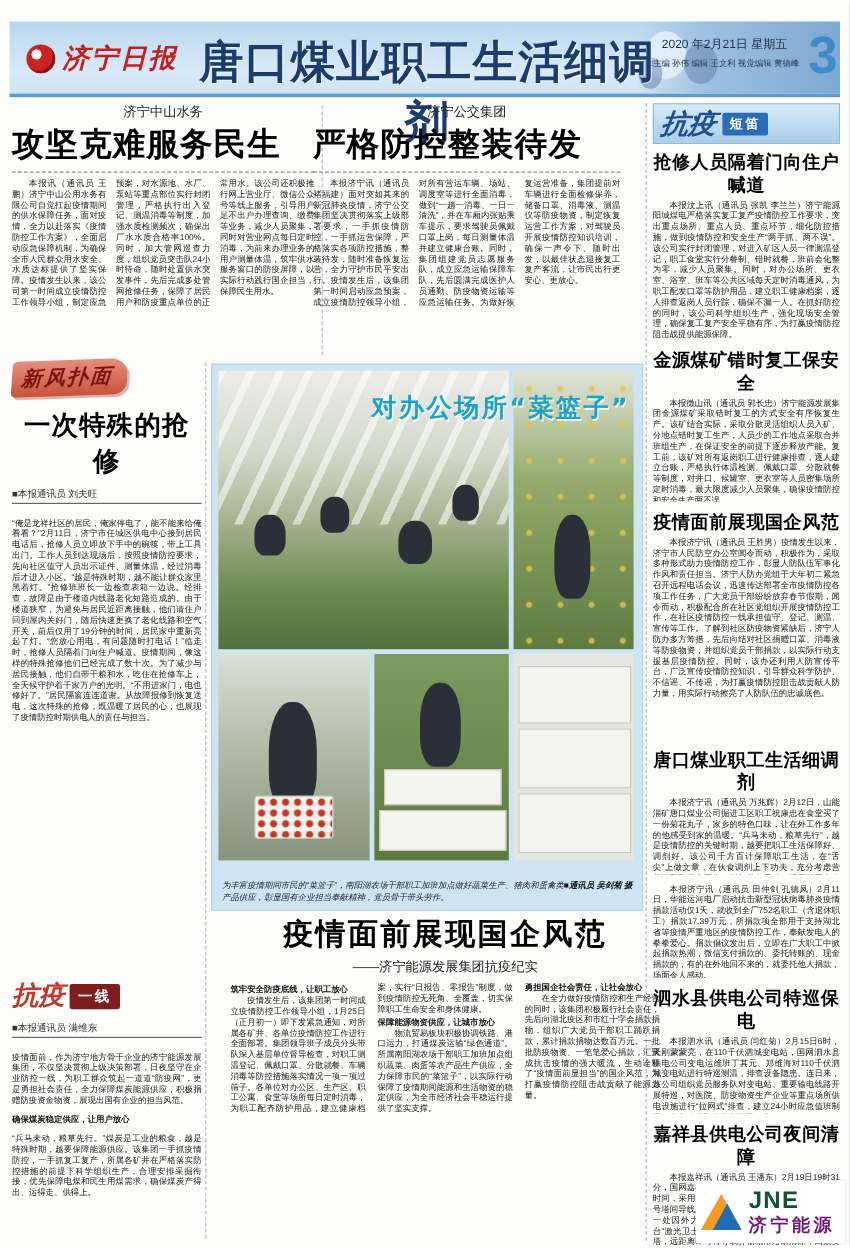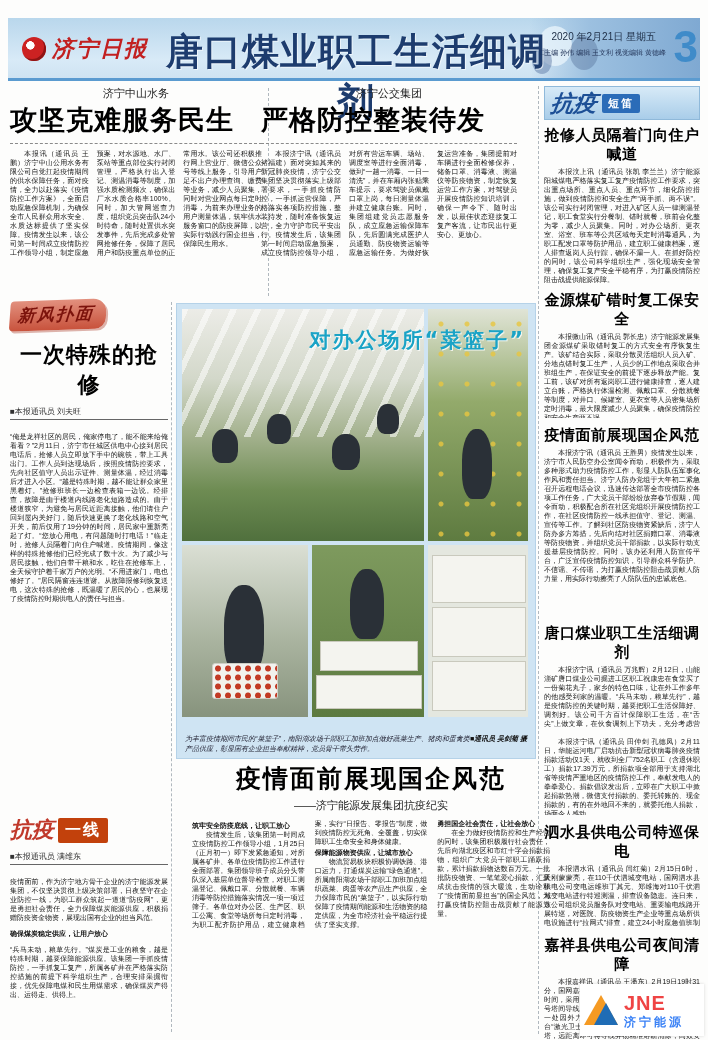--- a/index.html
+++ b/index.html
@@ -67,21 +67,21 @@
      letter-spacing:2px;}
   .rep-title{font-size:22px;font-weight:900;text-align:center;margin:10px 0 6px;
      color:#000;font-family:Liberation Sans, sans-serif;letter-spacing:1px;}
   .byline{font-size:8px;color:#333;border-bottom:1px solid #666;padding-bottom:2px;
      margin-bottom:5px;}
   .lbody{font-size:7px;line-height:9px;text-align:justify;overflow:hidden;color:#141414;}
   .hRep{height:382px;margin-bottom:8px;}
   .label-line{display:flex;align-items:center;gap:4px;margin:2px 0 6px;}
   .ll-1{font-family:"Liberation Serif",serif;font-style:italic;font-weight:bold;
      font-size:22px;color:#c0392b;}
-  .ll-2{background:#c2410c;color:#fff;font-weight:bold;font-size:16px;padding:2px 7px;
+  .ll-2{background:#7f1d1d;color:#fff;font-weight:bold;font-size:12px;padding:2px 7px;
      border-radius:2px;letter-spacing:2px;}
   .hFeatL{height:196px;}
   .subhead{font-weight:bold;text-indent:0 !important;margin-top:2px !important;}
   
   .photo-frame{position:absolute;left:176px;top:303px;width:358px;height:454px;
      background:#cfe4f3;border:1px solid #b5d2e8;}
   .photo{position:absolute;overflow:hidden;}
   .ph-a{left:5px;top:5px;width:242px;height:232px;
      background:linear-gradient(180deg,#ecece7 0%,#d3d8ca 30%,#a3b18d 55%,#6e8c53 78%,#50703d 100%);}
   .ph-a .roof{position:absolute;left:0;top:0;width:100%;height:55%;
@@ -120,22 +120,22 @@
   .jne{position:absolute;right:4px;bottom:4px;width:116px;height:48px;background:#fff;
      display:flex;align-items:center;gap:6px;padding:2px 4px;box-shadow:0 0 3px rgba(0,0,0,.15);}
   .jne-mark{position:relative;width:34px;height:38px;}
   .jne-tri1{position:absolute;left:0;bottom:4px;width:0;height:0;
      border-left:17px solid transparent;border-right:17px solid transparent;
      border-bottom:30px solid #f59a23;}
   .jne-tri2{position:absolute;left:10px;bottom:4px;width:0;height:0;
      border-left:12px solid transparent;border-right:12px solid transparent;
      border-bottom:22px solid #1f6cb5;}
   .jne-text{display:flex;flex-direction:column;line-height:1;}
-  .jne-acr{font-size:20px;font-weight:900;color:#ef4444;letter-spacing:1px;}
-  .jne-name{font-size:12px;font-weight:bold;color:#3b82f6;letter-spacing:3px;margin-top:3px;}
+  .jne-acr{font-size:20px;font-weight:900;color:#14532d;letter-spacing:1px;}
+  .jne-name{font-size:15px;font-weight:bold;color:#701a75;letter-spacing:3px;margin-top:3px;}
 </style>
 </head>
 <body>
 
 <div class="page">
 
   <div class="header">
     <div class="montage">
       <i class="m1"></i>
       <i class="m2"></i>

